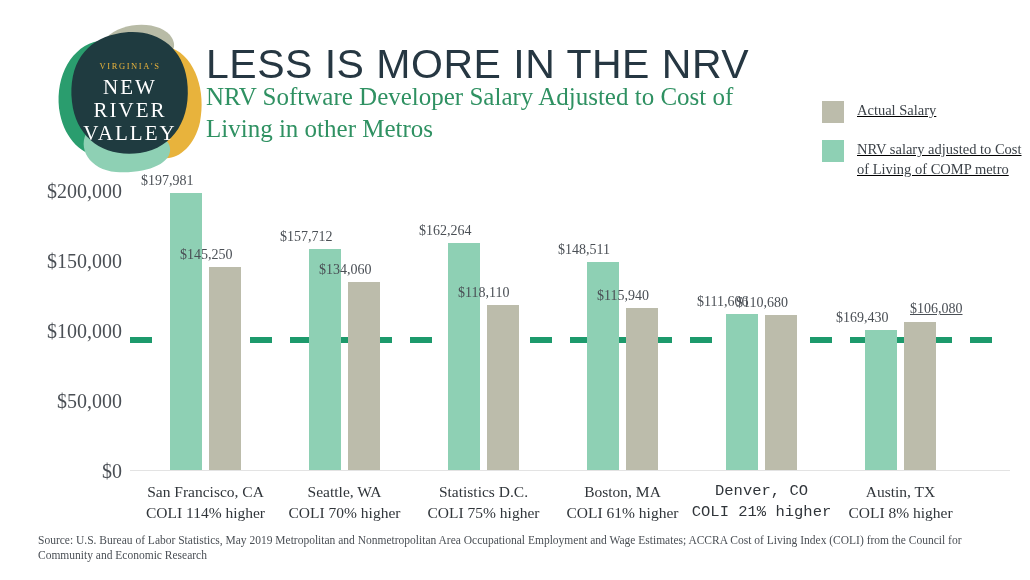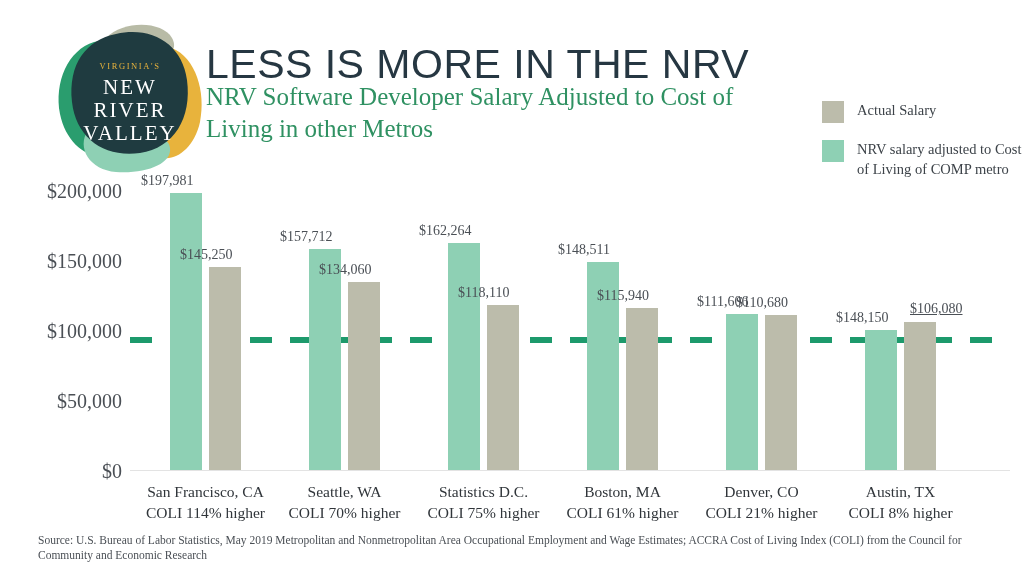--- a/index.html
+++ b/index.html
@@ -26,21 +26,21 @@
     white-space:nowrap;
   }
   .subtitle{
     position:absolute;left:206px;top:81px;width:600px;
     font-family:"Liberation Serif", serif;
     font-size:25px;line-height:32px;
     color:#2f9162;font-weight:400;
   }
 
   
-  .legend{position:absolute;left:822px;top:100px;width:200px;}
+  .legend{position:absolute;left:822px;top:100px;width:200px;text-decoration:underline;}
   .legend-row{display:flex;align-items:flex-start;margin-bottom:16px;}
   .legend-row:last-child{margin-bottom:0;}
   .swatch{width:22px;height:22px;flex:0 0 22px;margin-right:13px;margin-top:1px;}
   .sw-khaki{background:#bcbcab;}
   .sw-mint{background:#8ed0b4;}
   .sw-dash{width:22px;height:6px;flex:0 0 22px;margin-right:13px;margin-top:9px;background:#1d9a6c;}
   .legend-label{
     font-family:"Liberation Serif", serif;
     font-size:14.5px;line-height:20px;color:#3d4349;
   }
@@ -154,38 +154,38 @@
           <div>COLI 70% higher</div>
         </div>
         <div class="xgroup" style="left: 403.5px;">
           <div>Statistics D.C.</div>
           <div>COLI 75% higher</div>
         </div>
         <div class="xgroup" style="left: 542.5px;">
           <div>Boston, MA</div>
           <div>COLI 61% higher</div>
         </div>
-        <div class="xgroup" style="left: 681.5px;">
+        <div class="xgroup" style="left: 681.5px; font-family: Liberation Mono, monospace;">
           <div>Denver, CO</div>
           <div>COLI 21% higher</div>
         </div>
         <div class="xgroup" style="left: 820.5px;">
           <div>Austin, TX</div>
           <div>COLI 8% higher</div>
         </div>
       </div>
   <div class="vlabel" style="left: 141px; top: 172.827px;">$197,981</div>
       <div class="vlabel" style="left: 180px; top: 246.65px;">$145,250</div>
       <div class="vlabel" style="left: 280px; top: 229.203px;">$157,712</div>
       <div class="vlabel" style="left: 319px; top: 262.316px;">$134,060</div>
       <div class="vlabel" style="left: 419px; top: 222.83px;">$162,264</div>
       <div class="vlabel" style="left: 458px; top: 284.646px;">$118,110</div>
       <div class="vlabel" style="left: 558px; top: 242.085px;">$148,511</div>
       <div class="vlabel" style="left: 597px; top: 287.684px;">$115,940</div>
       <div class="vlabel" style="left: 697px; top: 293.752px;">$111,606</div>
       <div class="vlabel" style="left: 736px; top: 295.048px;">$110,680</div>
-      <div class="vlabel" style="left: 836px; top: 309.958px;">$148,150</div>
+      <div class="vlabel" style="left: 836px; top: 309.958px;">$169,430</div>
       <div class="vlabel" style="left: 910px; top: 301.488px; text-decoration: underline;">$106,080</div>
     </div>
 
   <div class="source">Source: U.S. Bureau of Labor Statistics, May 2019 Metropolitan and Nonmetropolitan Area Occupational Employment and Wage Estimates; ACCRA Cost of Living Index (COLI) from the Council for Community and Economic Research</div>
 
 </div>
 
 </body></html>

